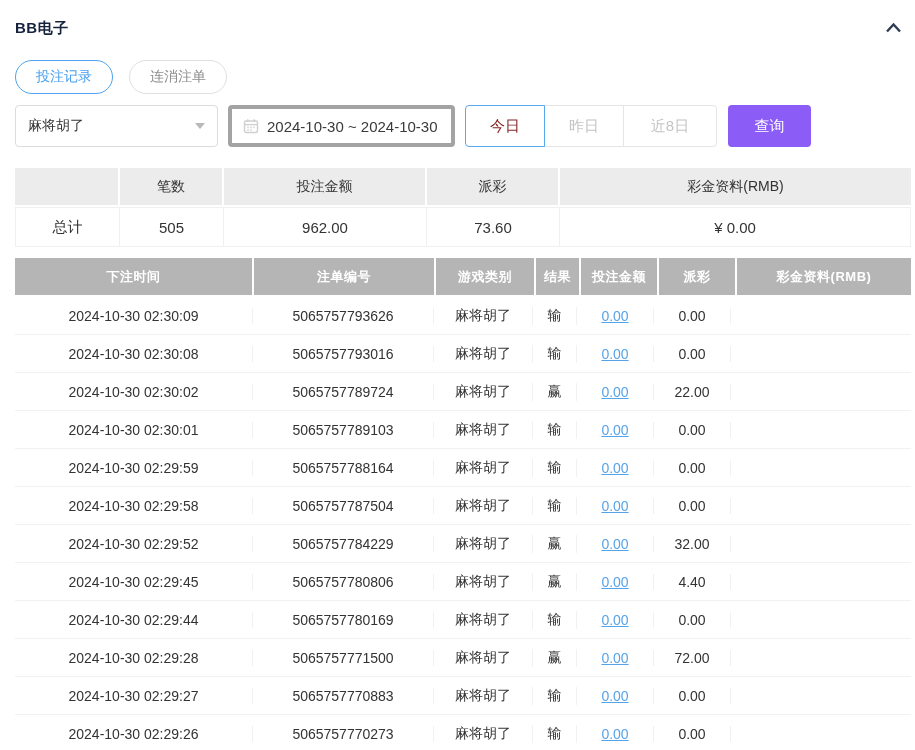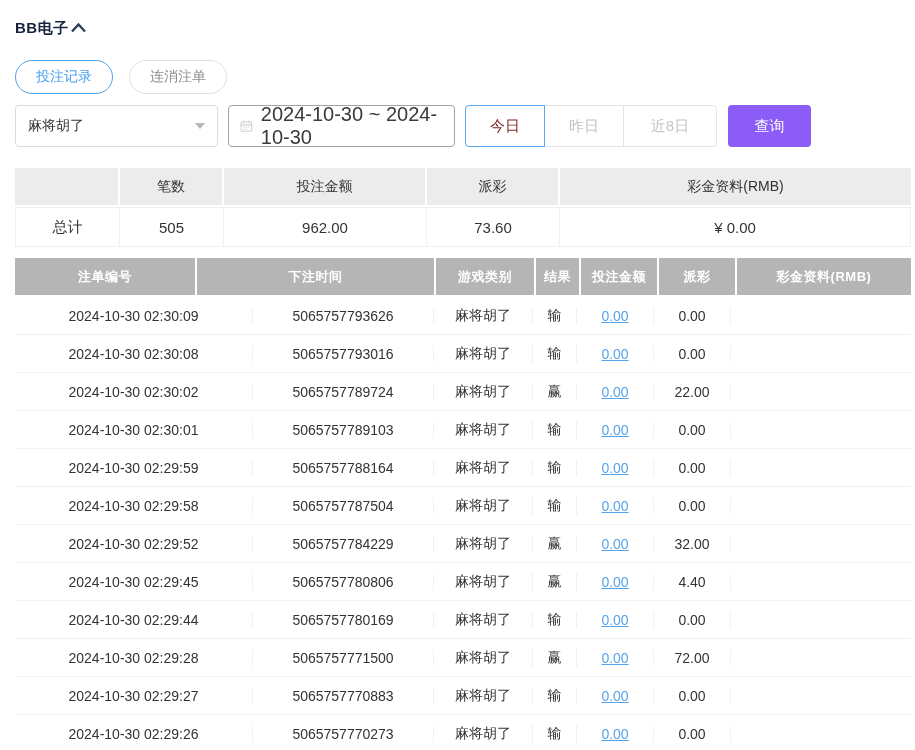--- a/index.html
+++ b/index.html
@@ -3,41 +3,41 @@
 <meta charset="utf-8">
 <style>
   html,body{margin:0;padding:0;}
   body{
     width:915px;height:750px;overflow:hidden;background:#fff;
     font-family:"Liberation Sans","DejaVu Sans",sans-serif;color:#333;
   }
   .wrap{width:896px;margin-left:15px;padding-top:17px;}
 
   
-  .topbar{display:flex;justify-content:flex-start;align-items:center;height:22px;}
+  .topbar{display:flex;justify-content:space-between;align-items:center;height:22px;}
   .title{font-size:15px;font-weight:bold;color:#16233d;letter-spacing:.5px;}
   .collapse-btn{background:none;border:none;padding:0;cursor:pointer;margin-right:8px;line-height:0;}
 
   
   .tabs{margin-top:21px;display:flex;gap:16px;}
   .tab{height:34px;padding:4px 20px;border-radius:17px;background:#fff;font-size:14px;
        border:1px solid #e0e0e0;color:#8c8c8c;cursor:pointer;
        font-family:"Liberation Sans","DejaVu Sans",sans-serif;}
   .tab.active{border-color:#4da3ee;color:#459df0;}
 
   
   .filters{margin-top:11px;display:flex;align-items:center;}
   .select{width:203px;height:42px;border:1px solid #dcdcdc;border-radius:4px;box-sizing:border-box;
           display:flex;align-items:center;justify-content:space-between;padding:0 12px;
           font-size:14px;color:#333;cursor:pointer;background:#fff;}
   .caret{width:0;height:0;border-left:5px solid transparent;border-right:5px solid transparent;
          border-top:6px solid #b9b9b9;}
-  .date{margin-left:10px;width:227px;height:42px;border:1px solid #a3a3a3;border-radius:4px;
+  .date{margin-left:10px;width:227px;height:42px;border:4px solid #a3a3a3;border-radius:4px;
         box-sizing:border-box;display:flex;align-items:center;gap:8px;padding:0 11px;
-        font-size:20px;color:#3a3a3a;cursor:pointer;background:#fff;}
+        font-size:15px;color:#3a3a3a;cursor:pointer;background:#fff;}
   .group{margin-left:10px;display:flex;}
   .qbtn{width:80px;height:42px;background:#fff;border:1px solid #e5e5e5;margin-left:-1px;
         font-size:15px;color:#c4c4c4;cursor:pointer;box-sizing:border-box;
         font-family:"Liberation Sans","DejaVu Sans",sans-serif;}
   .qbtn:first-child{margin-left:0;border-radius:4px 0 0 4px;}
   .qbtn:last-child{border-radius:0 4px 4px 0;width:94px;}
   .qbtn.active{border-color:#58a8f0;color:#7f1d1d;position:relative;z-index:1;}
   .search-btn{margin-left:11px;width:83px;height:42px;background:#8b5cf6;color:#fff;border:none;
               border-radius:4px;font-size:15px;cursor:pointer;
               font-family:"Liberation Sans","DejaVu Sans",sans-serif;}
@@ -125,22 +125,22 @@
         <div class="tcell tw0">总计</div>
         <div class="tcell tw1">505</div>
         <div class="tcell tw2">962.00</div>
         <div class="tcell tw3">73.60</div>
         <div class="tcell tw4">¥ 0.00</div>
       </div>
   </div>
 
   <div class="det">
     <div class="det-head">
+        <div class="hcell dw0">下注时间</div>
         <div class="hcell dw1">注单编号</div>
-        <div class="hcell dw0">下注时间</div>
         <div class="hcell dw2">游戏类别</div>
         <div class="hcell dw3">结果</div>
         <div class="hcell dw4">投注金额</div>
         <div class="hcell dw5">派彩</div>
         <div class="hcell dw6">彩金资料(RMB)</div>
       </div>
     <div>
         <div class="drow">
           <div class="dcell rw0">2024-10-30 02:30:09</div>
           <div class="dcell rw1">5065757793626</div>

